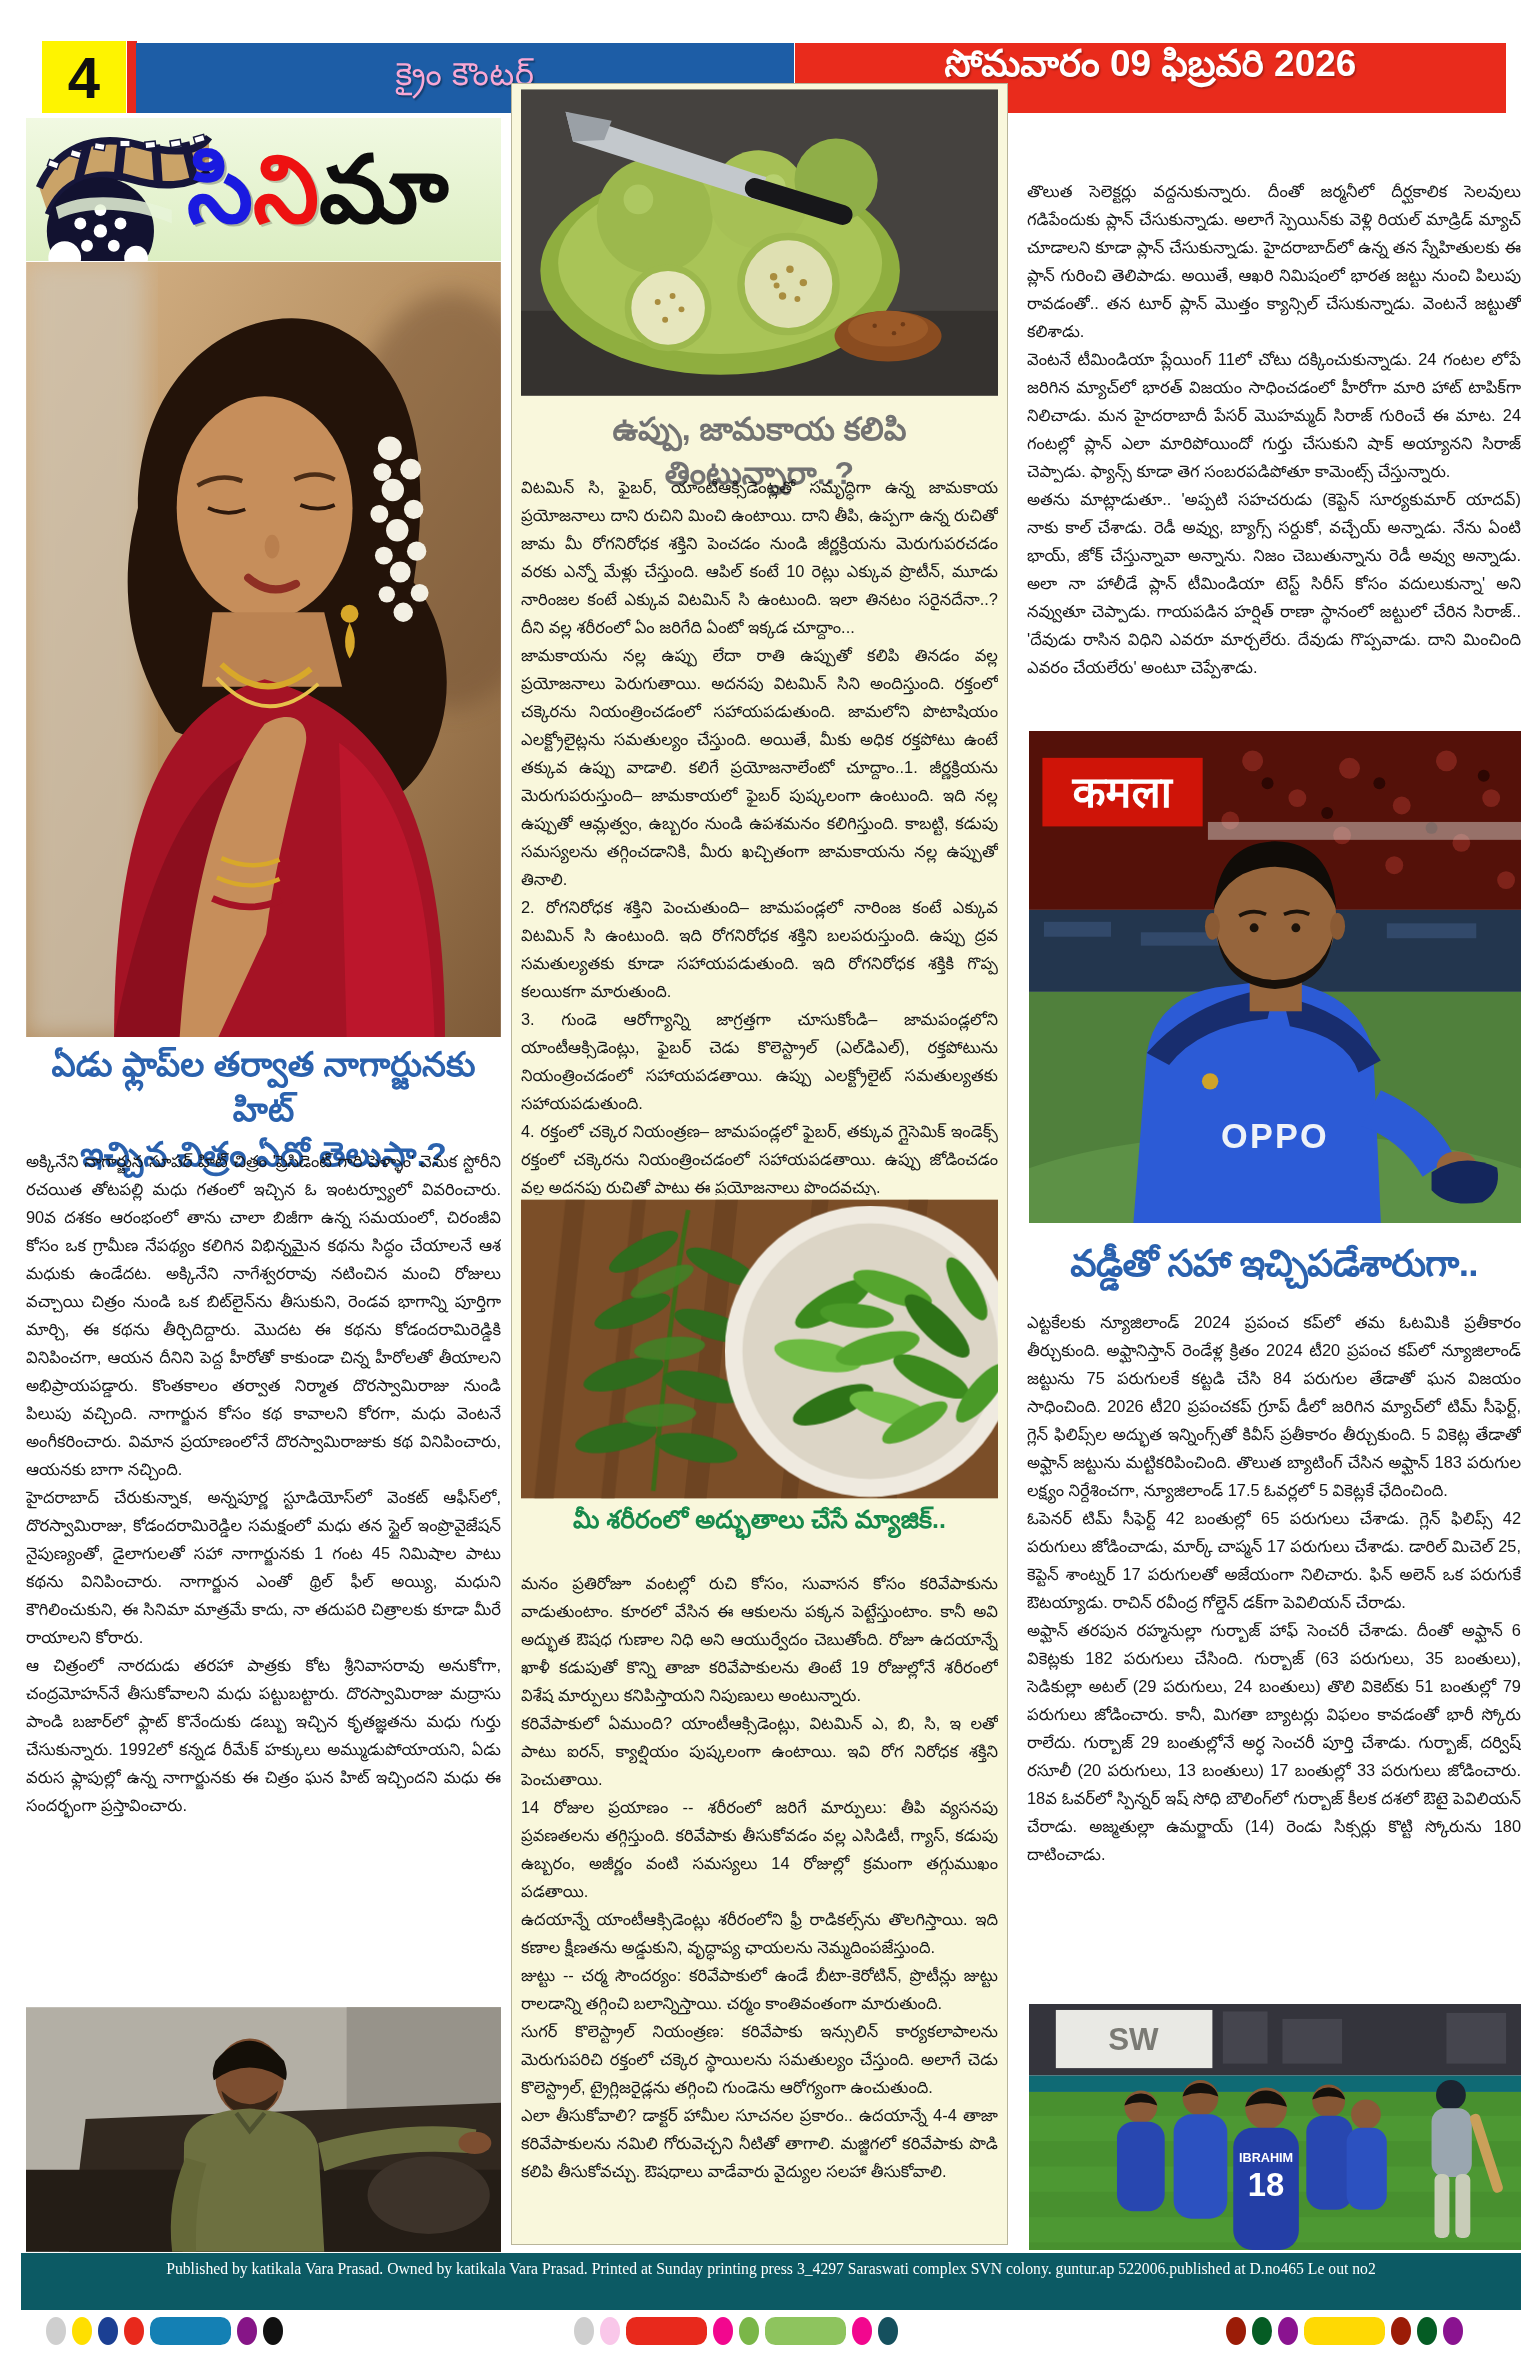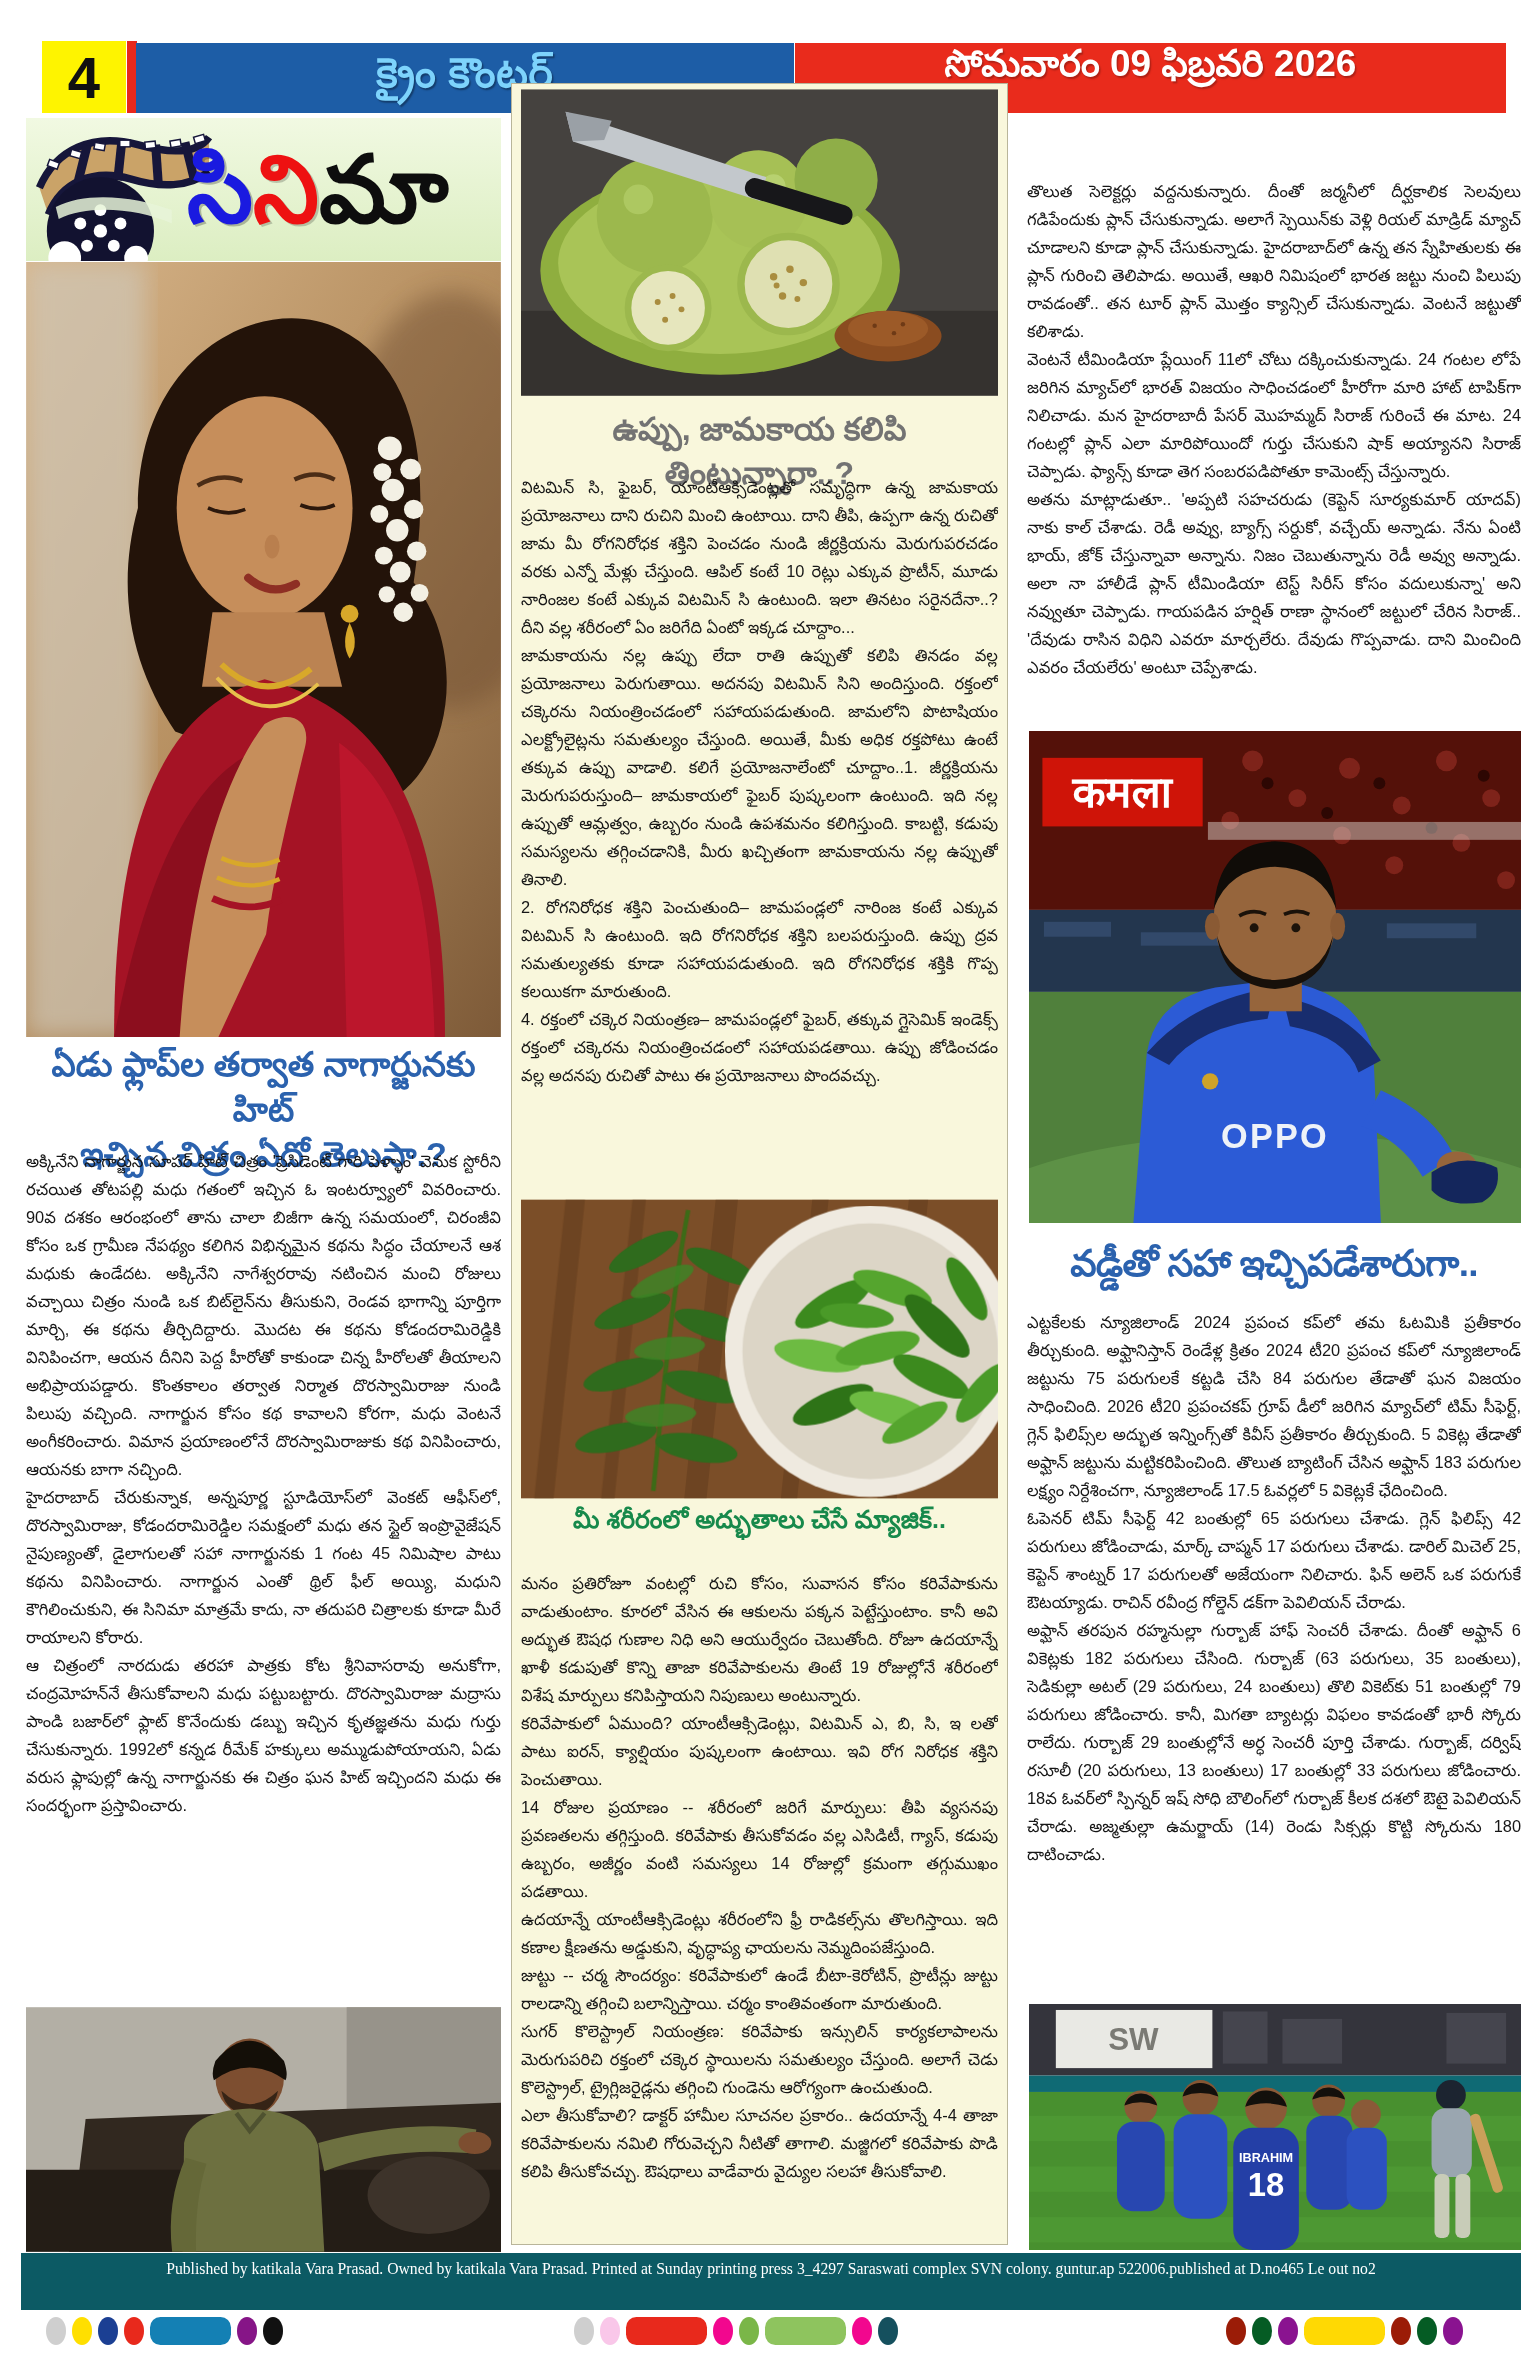--- a/index.html
+++ b/index.html
@@ -8,21 +8,21 @@
         font-family:"Liberation Sans",sans-serif;margin:0 auto}
   .abs{position:absolute}
 
   
   .pagenum{left:42px;top:41px;width:84px;height:72px;background:#fef400;
            display:flex;align-items:center;justify-content:center;
            font-size:58px;font-weight:bold;color:#111}
   .redsep{left:127px;top:41px;width:9.7px;height:72px;background:#e8291c}
   .masthead{left:136px;top:43px;width:658px;height:70px;background:#1d5da6;
             display:flex;align-items:center;justify-content:center}
-  .masthead span{color:#7dd3fc;font-size:41px;font-weight:bold;letter-spacing:0.7px;
+  .masthead span{color:#f9a8d4;font-size:32px;font-weight:normal;letter-spacing:0.7px;
                  text-shadow:1.5px 2.2px 1.5px rgba(0,0,0,.35)}
   .datebar{left:795px;top:43px;width:711px;height:70px;background:#e92b1c;
            display:flex;align-items:flex-start;justify-content:center}
   .datebar span{color:#ffffff;font-size:37px;font-weight:bold;text-shadow:1.5px 1.5px 1.5px rgba(0,0,0,.25)}
 
   
   .logo{left:26px;top:118px;width:475px;height:143px;
         background:linear-gradient(180deg,#f1f9e2,#dceec2);
         display:flex;align-items:center;overflow:hidden}
   .logo .letters{display:flex;align-items:center;margin-left:-25px}
@@ -245,20 +245,21 @@
         <circle cx="502" cy="328" r="3" fill="#6e3a16"></circle>
         <circle cx="514" cy="316" r="3" fill="#6e3a16"></circle>
     </svg>
 
     <div class="inner m-hl1" style="position:absolute">ఉప్పు, జామకాయ కలిపి తింటున్నారా..?</div>
 
     <div class="inner m-body1 bt" style="position:absolute">
       <p>విటమిన్ సి, ఫైబర్, యాంటీఆక్సిడెంట్లతో సమృద్ధిగా ఉన్న జామకాయ ప్రయోజనాలు దాని రుచిని మించి ఉంటాయి. దాని తీపి, ఉప్పగా ఉన్న రుచితో జామ మీ రోగనిరోధక శక్తిని పెంచడం నుండి జీర్ణక్రియను మెరుగుపరచడం వరకు ఎన్నో మేళ్లు చేస్తుంది. ఆపిల్ కంటే 10 రెట్లు ఎక్కువ ప్రొటీన్, మూడు నారింజల కంటే ఎక్కువ విటమిన్ సి ఉంటుంది. ఇలా తినటం సరైనదేనా..? దీని వల్ల శరీరంలో ఏం జరిగేది ఏంటో ఇక్కడ చూద్దాం...</p>
       <p>జామకాయను నల్ల ఉప్పు లేదా రాతి ఉప్పుతో కలిపి తినడం వల్ల ప్రయోజనాలు పెరుగుతాయి. అదనపు విటమిన్ సిని అందిస్తుంది. రక్తంలో చక్కెరను నియంత్రించడంలో సహాయపడుతుంది. జామలోని పొటాషియం ఎలక్ట్రోలైట్లను సమతుల్యం చేస్తుంది. అయితే, మీకు అధిక రక్తపోటు ఉంటే తక్కువ ఉప్పు వాడాలి. కలిగే ప్రయోజనాలేంటో చూద్దాం..1. జీర్ణక్రియను మెరుగుపరుస్తుంది– జామకాయలో ఫైబర్ పుష్కలంగా ఉంటుంది. ఇది నల్ల ఉప్పుతో ఆమ్లత్వం, ఉబ్బరం నుండి ఉపశమనం కలిగిస్తుంది. కాబట్టి, కడుపు సమస్యలను తగ్గించడానికి, మీరు ఖచ్చితంగా జామకాయను నల్ల ఉప్పుతో తినాలి.</p>
       <p>2. రోగనిరోధక శక్తిని పెంచుతుంది– జామపండ్లలో నారింజ కంటే ఎక్కువ విటమిన్ సి ఉంటుంది. ఇది రోగనిరోధక శక్తిని బలపరుస్తుంది. ఉప్పు ద్రవ సమతుల్యతకు కూడా సహాయపడుతుంది. ఇది రోగనిరోధక శక్తికి గొప్ప కలయికగా మారుతుంది.</p>
+      <p>3. గుండె ఆరోగ్యాన్ని జాగ్రత్తగా చూసుకోండి– జామపండ్లలోని యాంటీఆక్సిడెంట్లు, ఫైబర్ చెడు కొలెస్ట్రాల్ (ఎల్‌డిఎల్), రక్తపోటును నియంత్రించడంలో సహాయపడతాయి. ఉప్పు ఎలక్ట్రోలైట్ సమతుల్యతకు సహాయపడుతుంది.</p>
       <p>4. రక్తంలో చక్కెర నియంత్రణ– జామపండ్లలో ఫైబర్, తక్కువ గ్లైసెమిక్ ఇండెక్స్ రక్తంలో చక్కెరను నియంత్రించడంలో సహాయపడతాయి. ఉప్పు జోడించడం వల్ల అదనపు రుచితో పాటు ఈ ప్రయోజనాలు పొందవచ్చు.</p>
 
     </div>
 
     <svg class="inner m-img2" style="position:absolute" width="477" height="300" viewBox="0 0 642 402">
       <rect width="642" height="402" fill="#7b4e28"></rect>
       <g opacity=".4" fill="#5a371a">
         <rect x="60" width="26" height="402" transform="skewX(-6)"></rect>
           <rect x="150" width="18" height="402" transform="skewX(-6)"></rect>
           <rect x="262" width="30" height="402" transform="skewX(-6)"></rect>

